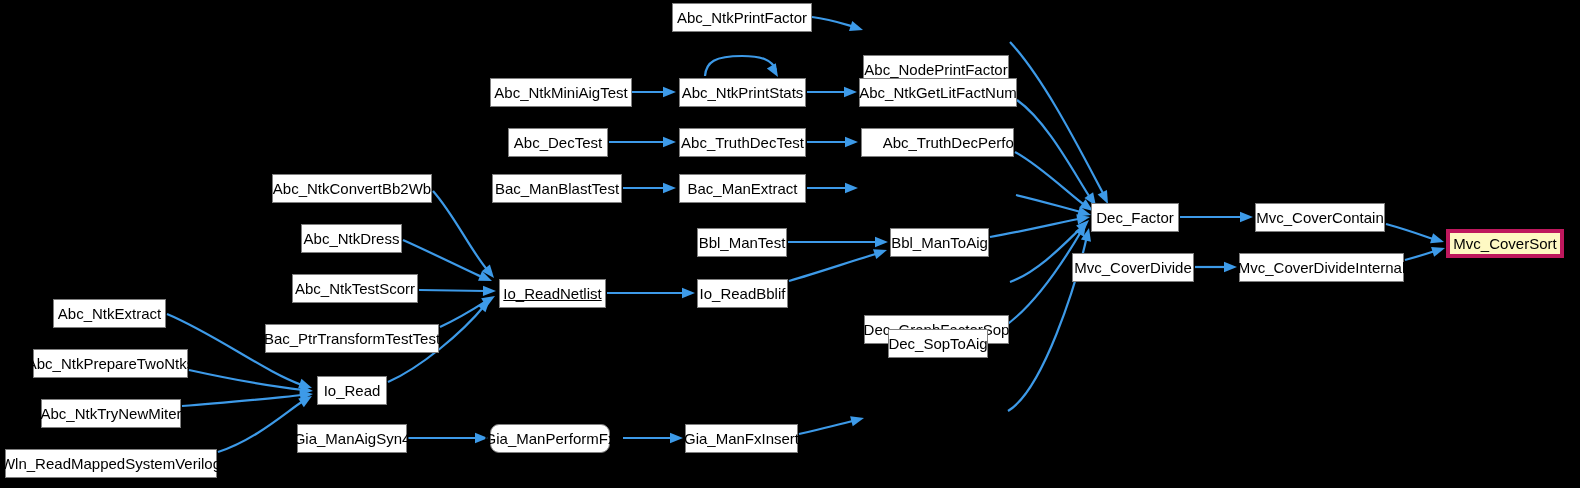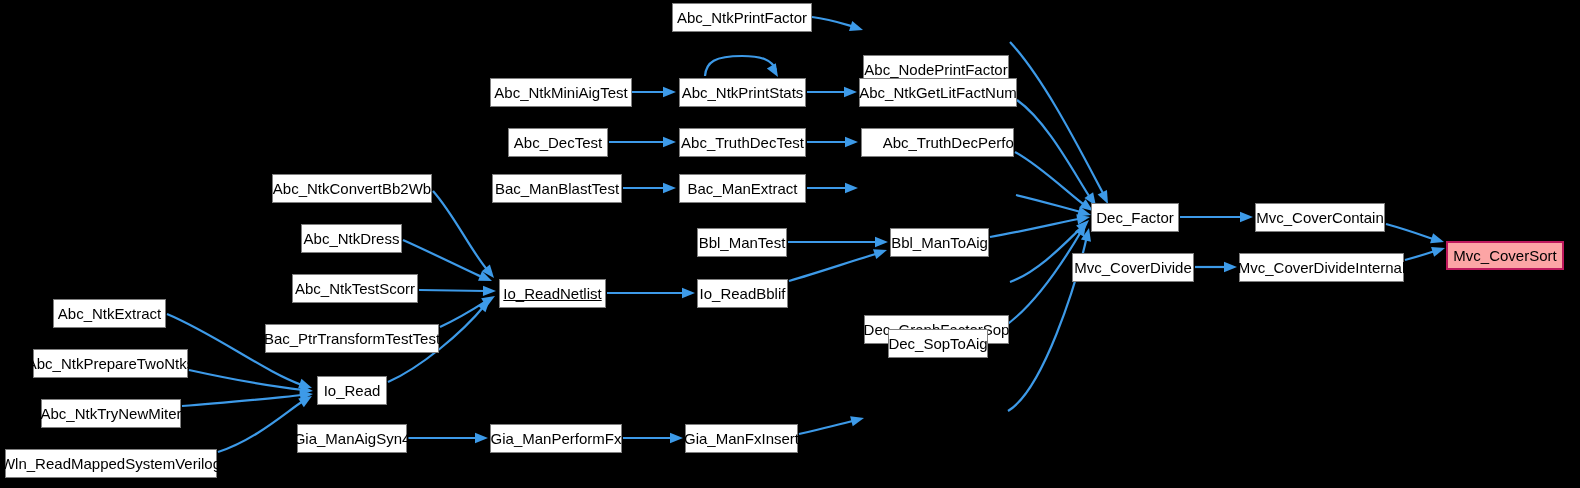--- a/index.html
+++ b/index.html
@@ -12,21 +12,21 @@
     background:#ffffff;
     border:1px solid #7f7f7f;
     color:#000000;
     font-size:15px;
     line-height:1;
     display:flex;align-items:center;justify-content:center;
     white-space:nowrap;
     height:29px;
     z-index:2;
   }
-  .node.highlight{background:#fca5a5;border:2px solid #be185d;margin-top:12px;}
+  .node.highlight{background:#fef9c3;border:4px solid #be185d;}
   .node-label{pointer-events:none;}
 </style>
 </head>
 <body>
 
 <div id="canvas">
   <svg id="edge-layer" viewBox="0 0 1580 488">
       <path d="M812,17 C830,19 844,24 858,28" fill="none" stroke="#3d9ae8" stroke-width="2.2"></path>
       <polygon points="863,30 849.027299811251,30.896464966038845 852.2635860936379,21.012819327994368" fill="#3d9ae8"></polygon>
       <path d="M1010,42 C1045,80 1080,150 1105,197" fill="none" stroke="#3d9ae8" stroke-width="2.2"></path>
@@ -181,21 +181,21 @@
     </div>
     <div class="node" style="left: 317px; top: 376px; width: 70px;">
       <span class="node-label">Io_Read</span>
     </div>
     <div class="node" style="left: 41px; top: 399px; width: 140px;">
       <span class="node-label">Abc_NtkTryNewMiter</span>
     </div>
     <div class="node" style="left: 297px; top: 424px; width: 110px;">
       <span class="node-label">Gia_ManAigSyn4</span>
     </div>
-    <div class="node" style="left: 490px; top: 424px; width: 132px;">
+    <div class="node" style="left: 490px; top: 424px; width: 120px; border-radius: 9px;">
       <span class="node-label">Gia_ManPerformFx</span>
     </div>
     <div class="node" style="left: 685px; top: 424px; width: 113px;">
       <span class="node-label">Gia_ManFxInsert</span>
     </div>
     <div class="node" style="left: 5px; top: 449px; width: 212px; align-items: center;">
       <span class="node-label">Wln_ReadMappedSystemVerilog</span>
     </div>
   </div>
 

